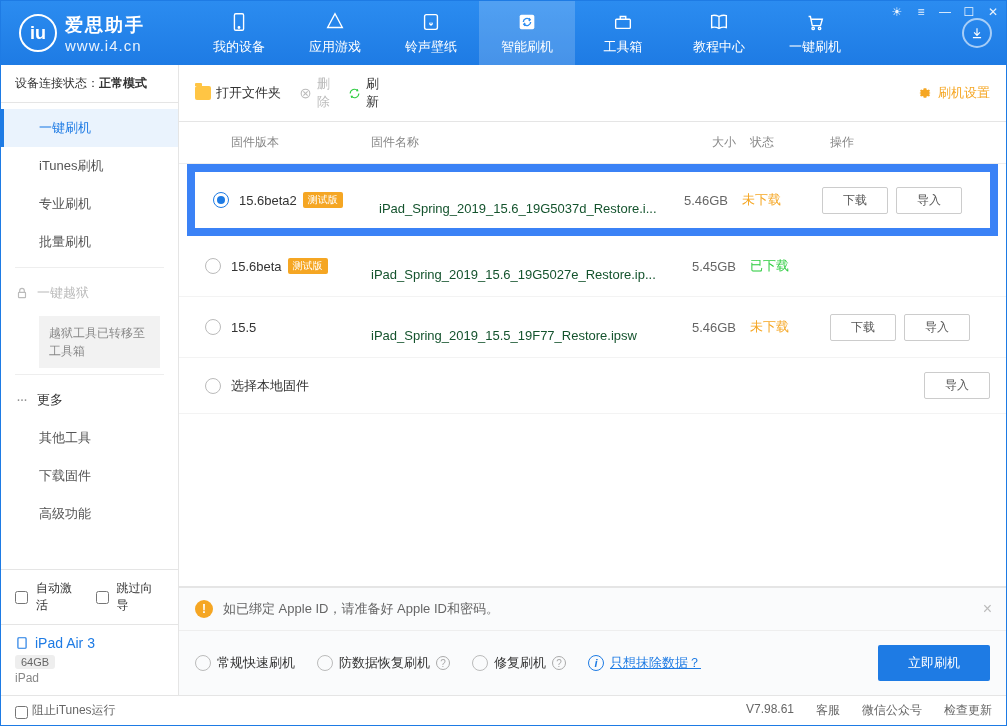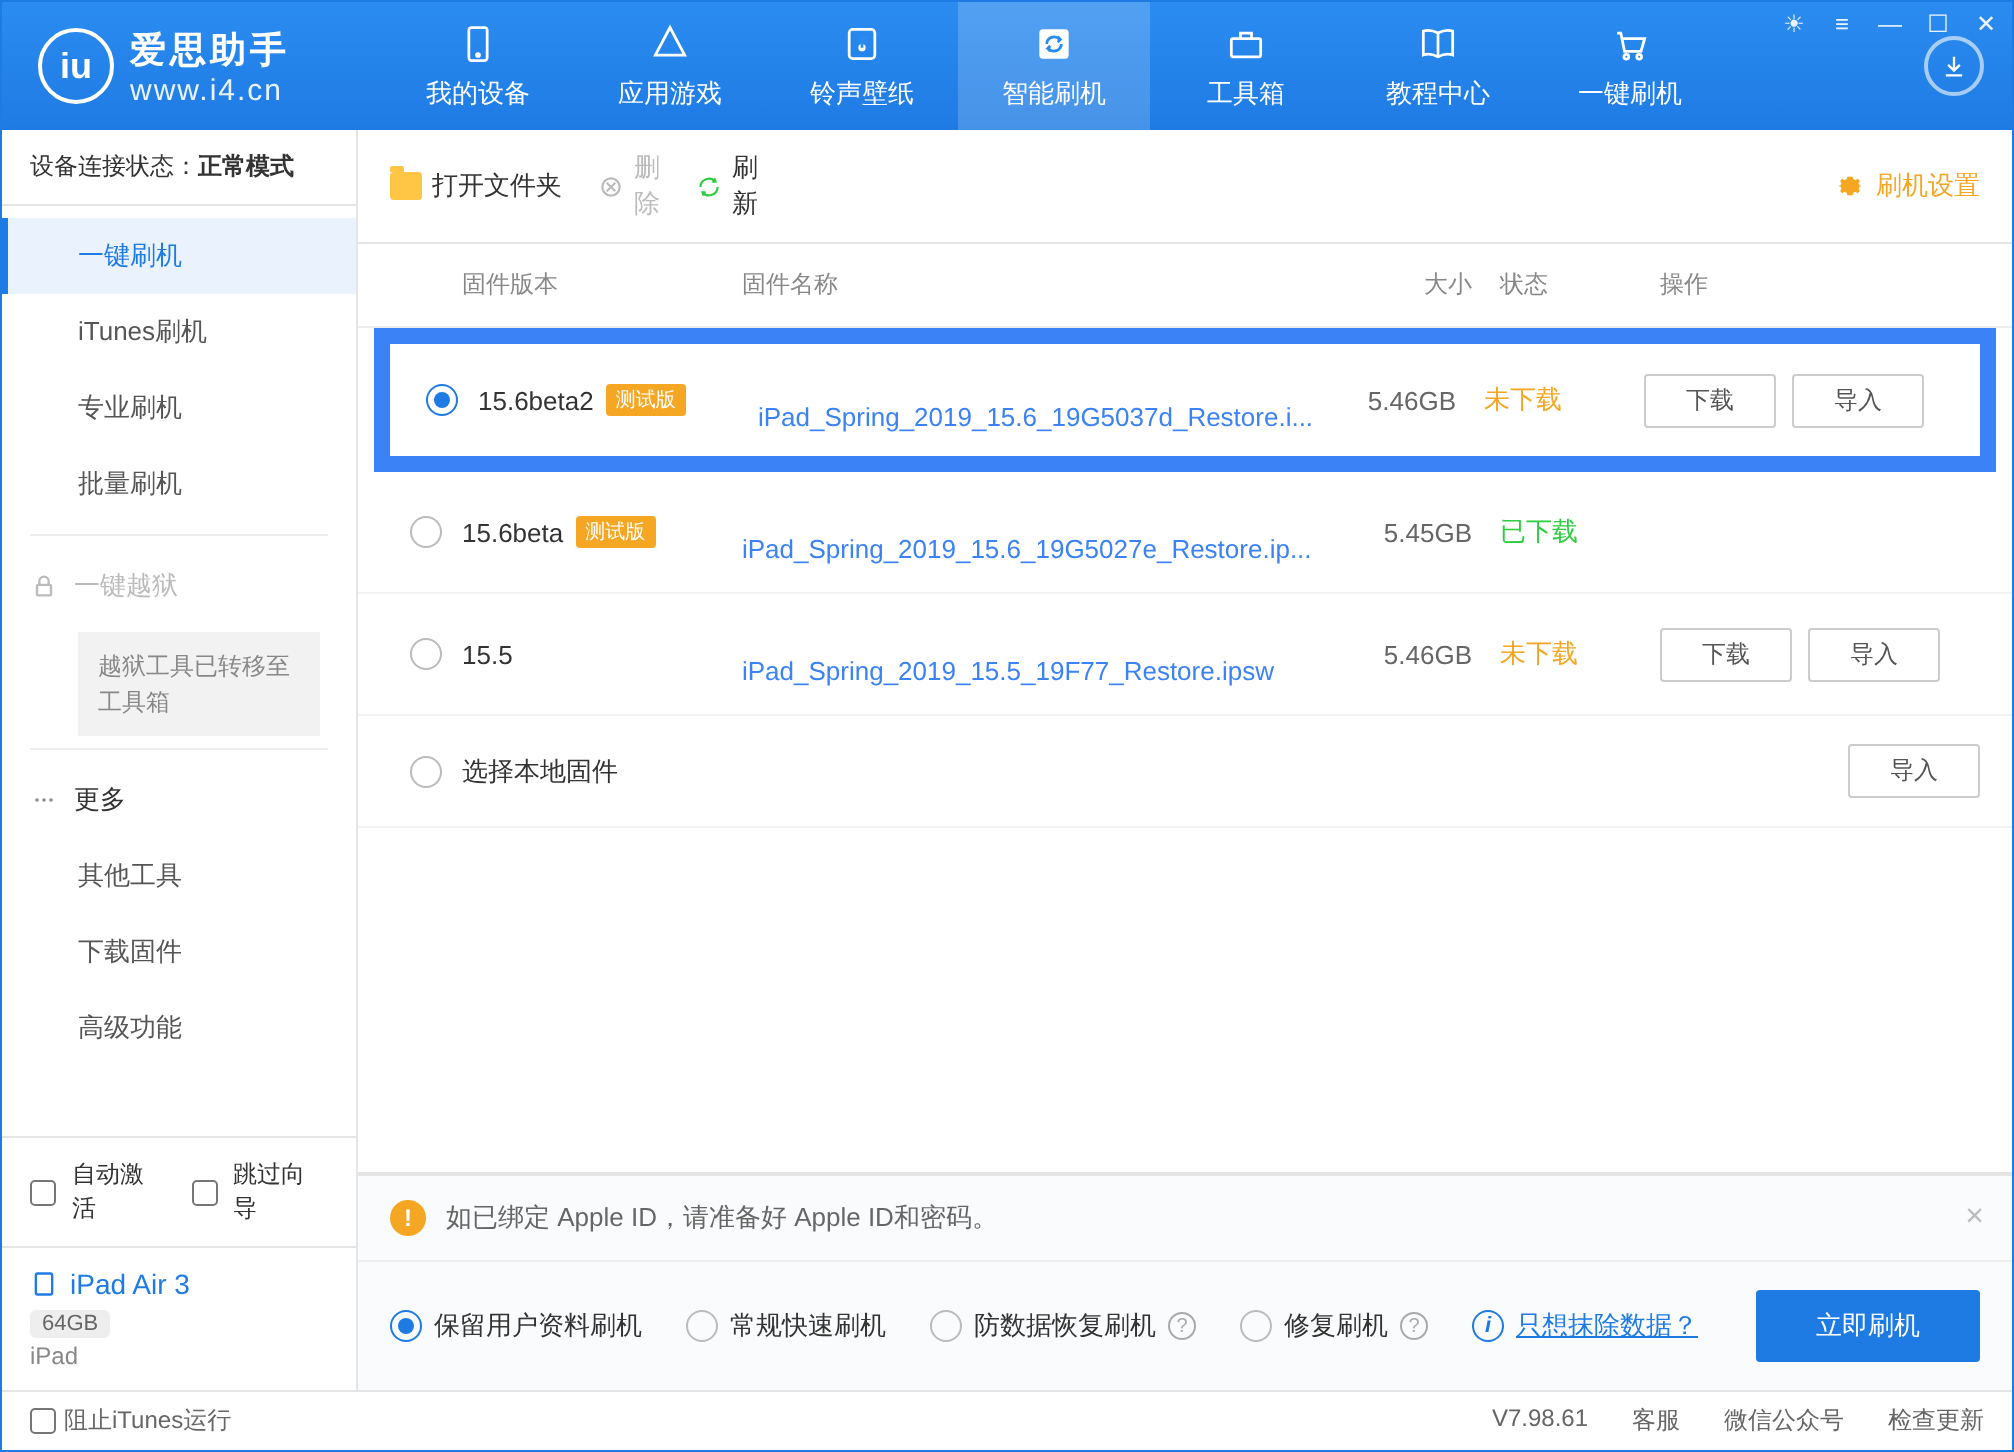--- a/index.html
+++ b/index.html
@@ -66,21 +66,21 @@
 
 .fw-list { flex: 1; }
 .fw-row { display: flex; align-items: center; padding: 14px 16px; border-bottom: 1px solid #f3f3f3; font-size: 13px; }
 .fw-row.highlight { border: 8px solid #3b82f6; margin: 0 8px; padding: 12px 8px; }
 .fw-radio { width: 36px; display: flex; justify-content: center; }
 .radio-c { width: 16px; height: 16px; border: 1.5px solid #bbb; border-radius: 50%; display: flex; align-items: center; justify-content: center; }
 .radio-c.sel { border-color: #1e7be4; }
 .radio-c.sel::after { content: ''; width: 8px; height: 8px; background: #1e7be4; border-radius: 50%; }
 .fw-ver { width: 140px; display: flex; align-items: center; gap: 6px; color: #333; }
 .beta-tag { background: #f5a623; color: #fff; font-size: 10px; padding: 1px 5px; border-radius: 2px; }
-.fw-name { flex: 1; color: #3b82f6; overflow: hidden; text-overflow: ellipsis; white-space: nowrap; margin-top: 17px; }
+.fw-name { flex: 1; color: #14532d; overflow: hidden; text-overflow: ellipsis; white-space: nowrap; margin-top: 17px; }
 .fw-size { width: 80px; text-align: right; padding-right: 14px; color: #666; }
 .fw-status { width: 80px; }
 .st-orange { color: #f5a623; }
 .st-green { color: #2ecc40; }
 .fw-ops { width: 160px; display: flex; gap: 8px; }
 .op-btn { border: 1px solid #ccc; background: #fff; padding: 4px 0; width: 66px; text-align: center; font-size: 12px; cursor: pointer; border-radius: 2px; color: #555; }
 
 .bottom-panel { border-top: 2px solid #e5e5e5; background: #fafbfc; margin-top: auto; }
 .warn-row { display: flex; align-items: center; padding: 12px 16px; border-bottom: 1px solid #eee; font-size: 13px; color: #666; position: relative; }
 .warn-icon { width: 18px; height: 18px; background: #f5a623; border-radius: 50%; color: #fff; display: flex; align-items: center; justify-content: center; font-weight: bold; margin-right: 10px; font-size: 12px; }
@@ -89,21 +89,21 @@
 .option-row { display: flex; align-items: center; padding: 14px 16px; gap: 22px; font-size: 13px; }
 .opt { display: flex; align-items: center; gap: 6px; cursor: pointer; }
 .help-q { width: 14px; height: 14px; border: 1px solid #aaa; border-radius: 50%; display: inline-flex; align-items: center; justify-content: center; font-size: 10px; color: #aaa; }
 .info-i { width: 16px; height: 16px; border: 1.5px solid #1e7be4; border-radius: 50%; display: inline-flex; align-items: center; justify-content: center; font-size: 11px; color: #1e7be4; font-style: italic; font-weight: bold; }
 .erase-link { color: #1e7be4; text-decoration: underline; cursor: pointer; }
 .flash-btn { margin-left: auto; background: #1e7be4; color: #fff; padding: 9px 30px; border: none; font-size: 13px; cursor: pointer; border-radius: 2px; }
 
 
 .footer { height: 30px; border-top: 1px solid #e5e5e5; display: flex; align-items: center; padding: 0 14px; font-size: 12px; color: #666; background: #fff; }
 .footer .f-right { margin-left: auto; display: flex; gap: 22px; }
-.footer label { display: flex; align-items: center; gap: 4px; }
+.footer label { display: flex; align-items: flex-end; gap: 4px; }
 </style>
 </head>
 <body>
 
 <div class="header">
   <div class="logo-area">
     <div class="logo-icon">iu</div>
     <div class="logo-text">
       <span class="logo-title">爱思助手</span>
       <span class="logo-url">www.i4.cn</span>
@@ -343,24 +343,20 @@
     </div>
 
     <div class="bottom-panel">
       <div class="warn-row">
         <span class="warn-icon">!</span>
         <span>如已绑定 Apple ID，请准备好 Apple ID和密码。</span>
         <span class="warn-close">×</span>
       </div>
       <div class="option-row">
         <label class="opt">
-            <span class="radio-c sel"></span>
-            <span>保留用户资料刷机</span>
-          </label>
-        <label class="opt">
             <span class="radio-c"></span>
             <span>常规快速刷机</span>
           </label>
         <label class="opt">
             <span class="radio-c"></span>
             <span>防数据恢复刷机</span>
             <span class="help-q">?</span>
           </label>
         <label class="opt">
             <span class="radio-c"></span>

